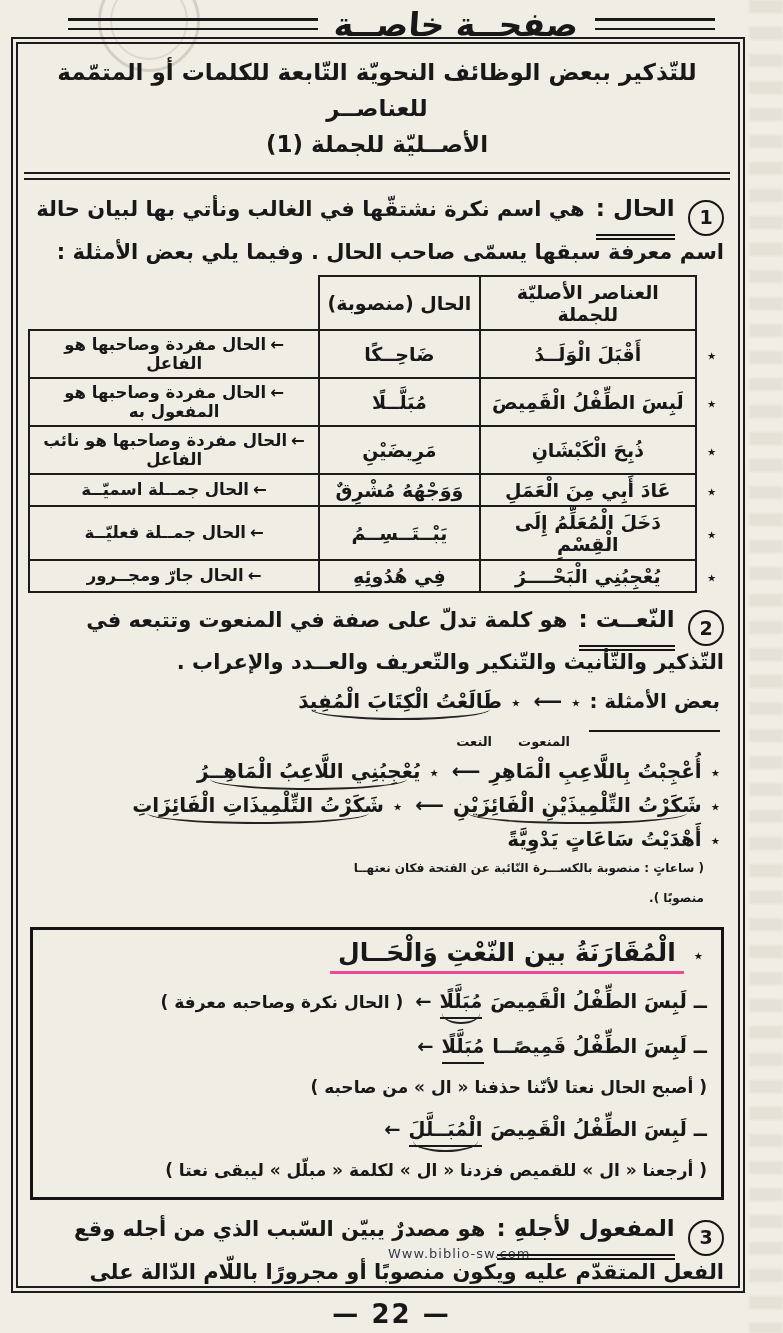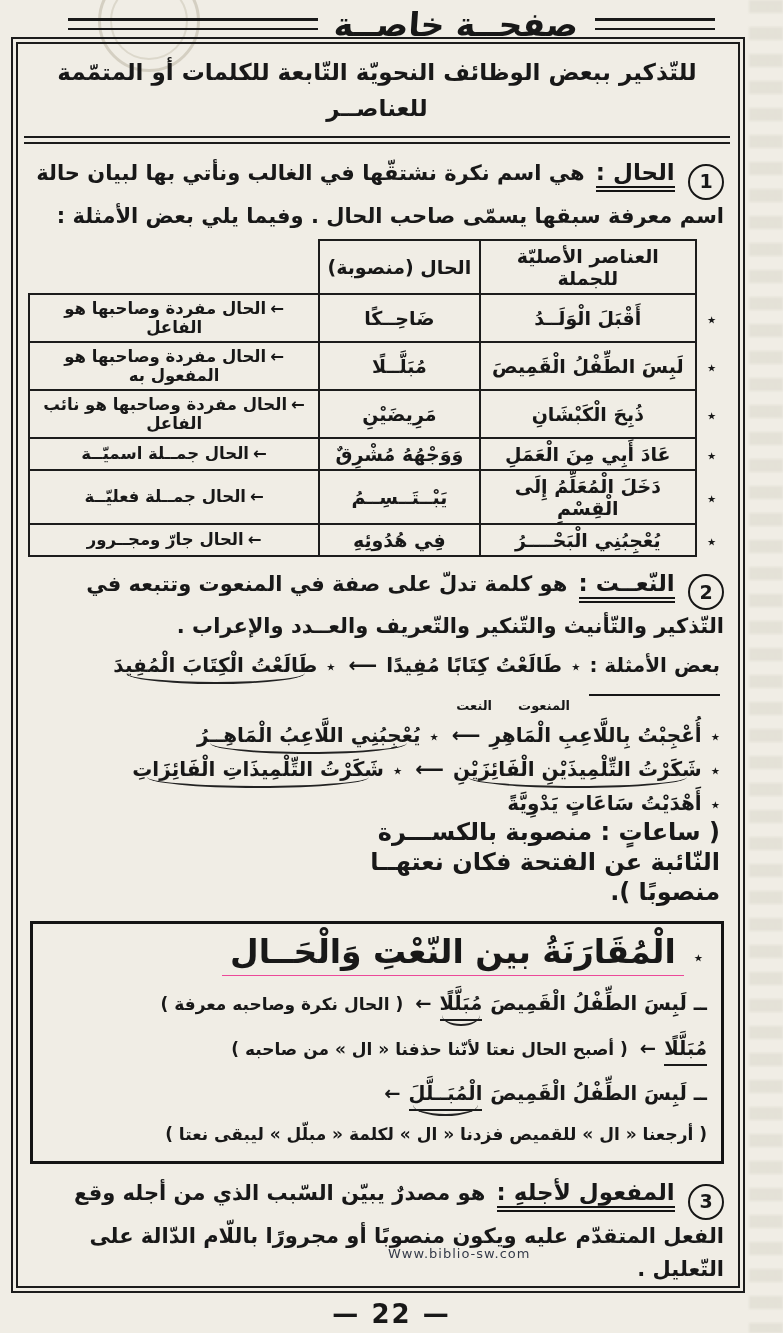--- a/index.html
+++ b/index.html
@@ -63,21 +63,21 @@
 
   .section-def{font-size:21px;font-weight:700;line-height:33px;margin:4px 2px 6px 2px;}
   .circ-num{
     display:inline-flex;align-items:center;justify-content:center;
     width:32px;height:32px;border:2px solid #161616;border-radius:50%;
     font-size:19px;font-weight:700;margin-left:6px;vertical-align:-8px;
     flex:0 0 auto;
   }
   .sec-title{
     font-size:23px;font-weight:700;
-    border-bottom:6px double #141414;padding-bottom:1px;margin-left:4px;
+    border-bottom:6px double #141414;padding-bottom:13px;margin-left:4px;
   }
 
   table.gtable{
     border-collapse:collapse;margin:6px 0 10px auto;
     font-size:19px;font-weight:700;table-layout:fixed;
   }
   table.gtable td,table.gtable th{
     border:2px solid #1c1c1c;padding:4px 6px;text-align:center;vertical-align:middle;
   }
   table.gtable .nob{border:none;background:transparent;padding:2px 2px;}
@@ -98,30 +98,30 @@
   .sub-labels{
     display:flex;gap:26px;margin:0 150px 4px 0;
     font-size:13px;font-weight:700;
   }
   .arc{position:relative;display:inline-block;}
   .arc::after{
     content:"";position:absolute;right:6%;left:6%;bottom:-7px;height:9px;
     border-bottom:2px solid #222;border-radius:0 0 50% 50% / 0 0 100% 100%;
   }
   .ex4-note{
-    font-size:24px;font-weight:700;line-height:30px;
-    width:360px;margin-right:0;
+    font-size:12px;font-weight:700;line-height:30px;
+    width:360px;margin-right:16px;
   }
 
   .cmp-box{
     border:3px solid #141414;margin:14px 2px 12px 2px;padding:8px 14px 10px 14px;
   }
   .cmp-title-line{display:flex;gap:10px;align-items:baseline;justify-content:flex-start;margin-right:4px;}
   .cmp-title{
-    font-size:33px;font-weight:700;border-bottom:1px solid #ec4899;padding:0 8px 4px 8px;margin-left:28px;
+    font-size:25px;font-weight:700;border-bottom:3px solid #ec4899;padding:0 8px 4px 8px;margin-left:28px;
   }
   .cmp-row{
     display:flex;gap:8px;align-items:baseline;flex-wrap:wrap;
     font-size:19.5px;font-weight:700;margin:13px 0 2px 0;line-height:30px;
   }
   .cmp-key{border-bottom:2px solid #1a1a1a;}
   .cmp-note{font-size:17px;}
 
   .footer-page{
     position:absolute;bottom:4px;left:0;right:0;text-align:center;
@@ -144,20 +144,21 @@
   <div class="cal-header">
     <span class="cal-line right"></span>
     <span class="cal-title">صفحــة خاصــة</span>
     <span class="cal-line left"></span>
   </div>
 
   <div class="frame">
 
     <div class="intro">
       <div>للتّذكير ببعض الوظائف النحويّة التّابعة للكلمات أو المتمّمة للعناصــر</div>
+      <div>الأصــليّة للجملة (1)</div>
     </div>
 
     <div class="rule-double"></div>
 
     <div class="section-def">
       <span class="circ-num">1</span>
       <span class="sec-title">الحال :</span>
       <span>هي اسم نكرة نشتقّها في الغالب ونأتي بها لبيان حالة اسم معرفة سبقها يسمّى صاحب الحال . وفيما يلي بعض الأمثلة :</span>
     </div>
 
@@ -211,21 +212,20 @@
     <div class="section-def">
       <span class="circ-num">2</span>
       <span class="sec-title">النّعــت :</span>
       <span>هو كلمة تدلّ على صفة في المنعوت وتتبعه في التّذكير والتّأنيث والتّنكير والتّعريف والعــدد والإعراب .</span>
     </div>
 
     <div class="examples">
       <div class="ex-line">
         <span class="ex-label">بعض الأمثلة :</span>
         <span class="star">٭</span>
-        <span>طَالَعْتُ كِتَابًا مُفِيدًا</span>
         <span class="arrow">⟵</span>
         <span class="star">٭</span>
         <span class="arc">طَالَعْتُ الْكِتَابَ الْمُفِيدَ</span>
       </div>
       <div class="sub-labels">
         <span>المنعوت</span>
         <span>النعت</span>
       </div>
       <div class="ex-line">
         <span class="star">٭</span>
@@ -253,20 +253,21 @@
         <span class="star">٭</span>
         <span class="cmp-title">الْمُقَارَنَةُ بين النّعْتِ وَالْحَــال</span>
       </div>
       <div class="cmp-row">
         <span>ــ لَبِسَ الطِّفْلُ الْقَمِيصَ</span>
         <span class="cmp-key arc">مُبَلَّلًا</span>
         <span class="arrow">←</span>
         <span class="cmp-note">( الحال نكرة وصاحبه معرفة )</span>
       </div>
       <div class="cmp-row">
+        <span>ــ لَبِسَ الطِّفْلُ قَمِيصًــا</span>
         <span class="cmp-key">مُبَلَّلًا</span>
         <span class="arrow">←</span>
         <span class="cmp-note">( أصبح الحال نعتا لأنّنا حذفنا « ال » من صاحبه )</span>
       </div>
       <div class="cmp-row">
         <span>ــ لَبِسَ الطِّفْلُ الْقَمِيصَ</span>
         <span class="cmp-key arc">الْمُبَــلَّلَ</span>
         <span class="arrow">←</span>
         <span class="cmp-note">( أرجعنا « ال » للقميص فزدنا « ال » لكلمة « مبلّل » ليبقى نعتا )</span>
       </div>

